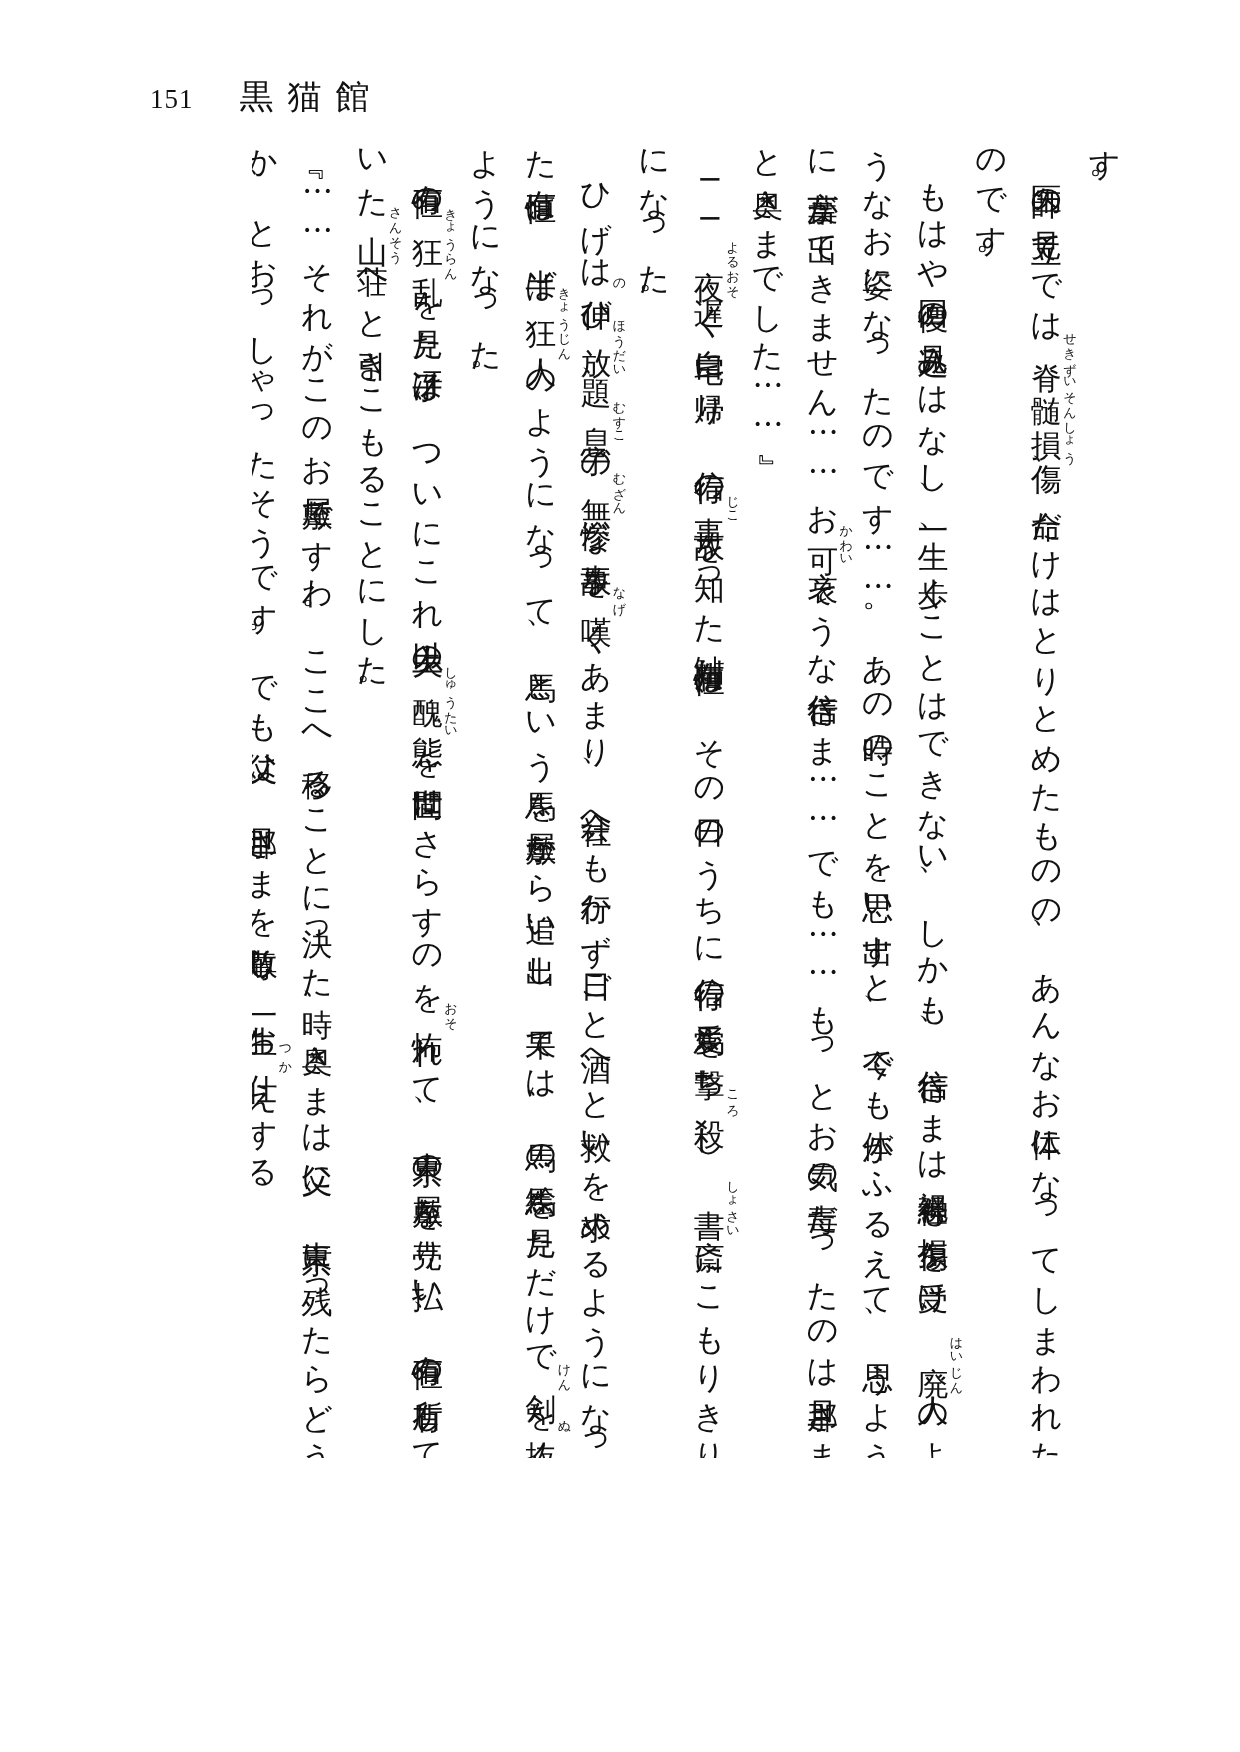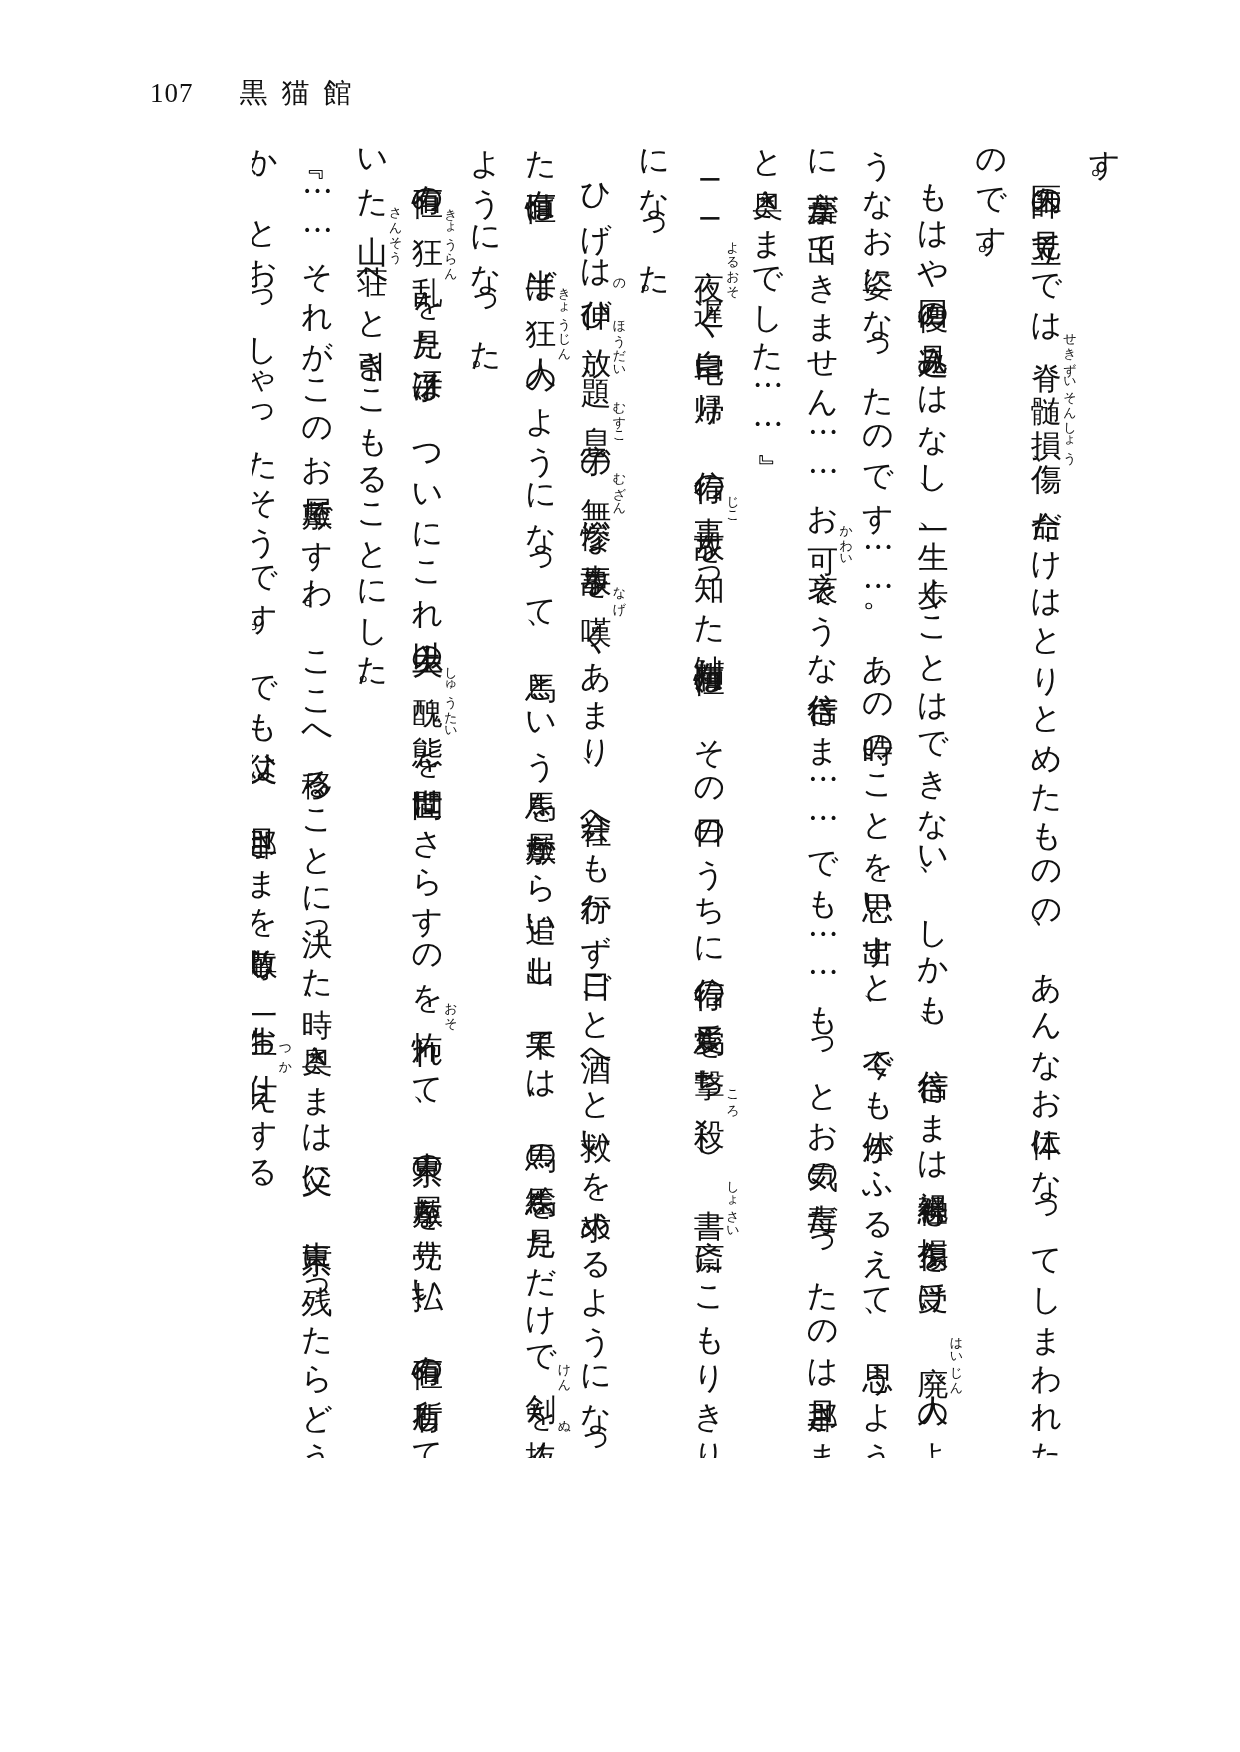--- a/index.html
+++ b/index.html
@@ -33,21 +33,21 @@
     align-items: baseline;
     gap: 46px;
     white-space: nowrap;
   }
   .page-number {
     font-size: 27px;
     letter-spacing: 1px;
     font-family: "Liberation Serif", serif;
   }
   .running-title {
-    font-size: 28px;
+    font-size: 34px;
     letter-spacing: 14px;
     font-family: "DejaVu Serif", serif;
   }
 
   
   .body-text {
     position: absolute;
     top: 128px;
     right: 108px;
     height: 1330px;
@@ -84,21 +84,21 @@
   .dash {
     font-family: "DejaVu Serif", serif;
   }
 </style>
 </head>
 <body>
 
 <div class="page">
 
   <div class="header">
-    <span class="page-number">107</span>
+    <span class="page-number">151</span>
     <span class="running-title">黒猫館</span>
   </div>
 
   <div class="body-text">
 
     <p>す。</p>
 
     <p class="indent">医師の見立てでは<ruby>脊髄損傷<rt>せきずいそんしょう</rt></ruby>、命だけはとりとめたものの、あんなお体になってしまわれたのです。</p>
 
     <p class="indent">もはや回復の見込みはなし、一生、歩くことはできない、しかも、信行さまは視神経も損傷を受け、<ruby>廃人<rt>はいじん</rt></ruby>のようなお姿になったのです……。あの時のことを思い出すと、今でも体がふるえて、思うように言葉が出てきません……お<ruby>可哀<rt>かわい</rt></ruby>そうな信行さま……でも……もっとお気の毒だったのは旦那さまと奥さまでした……』</p>

